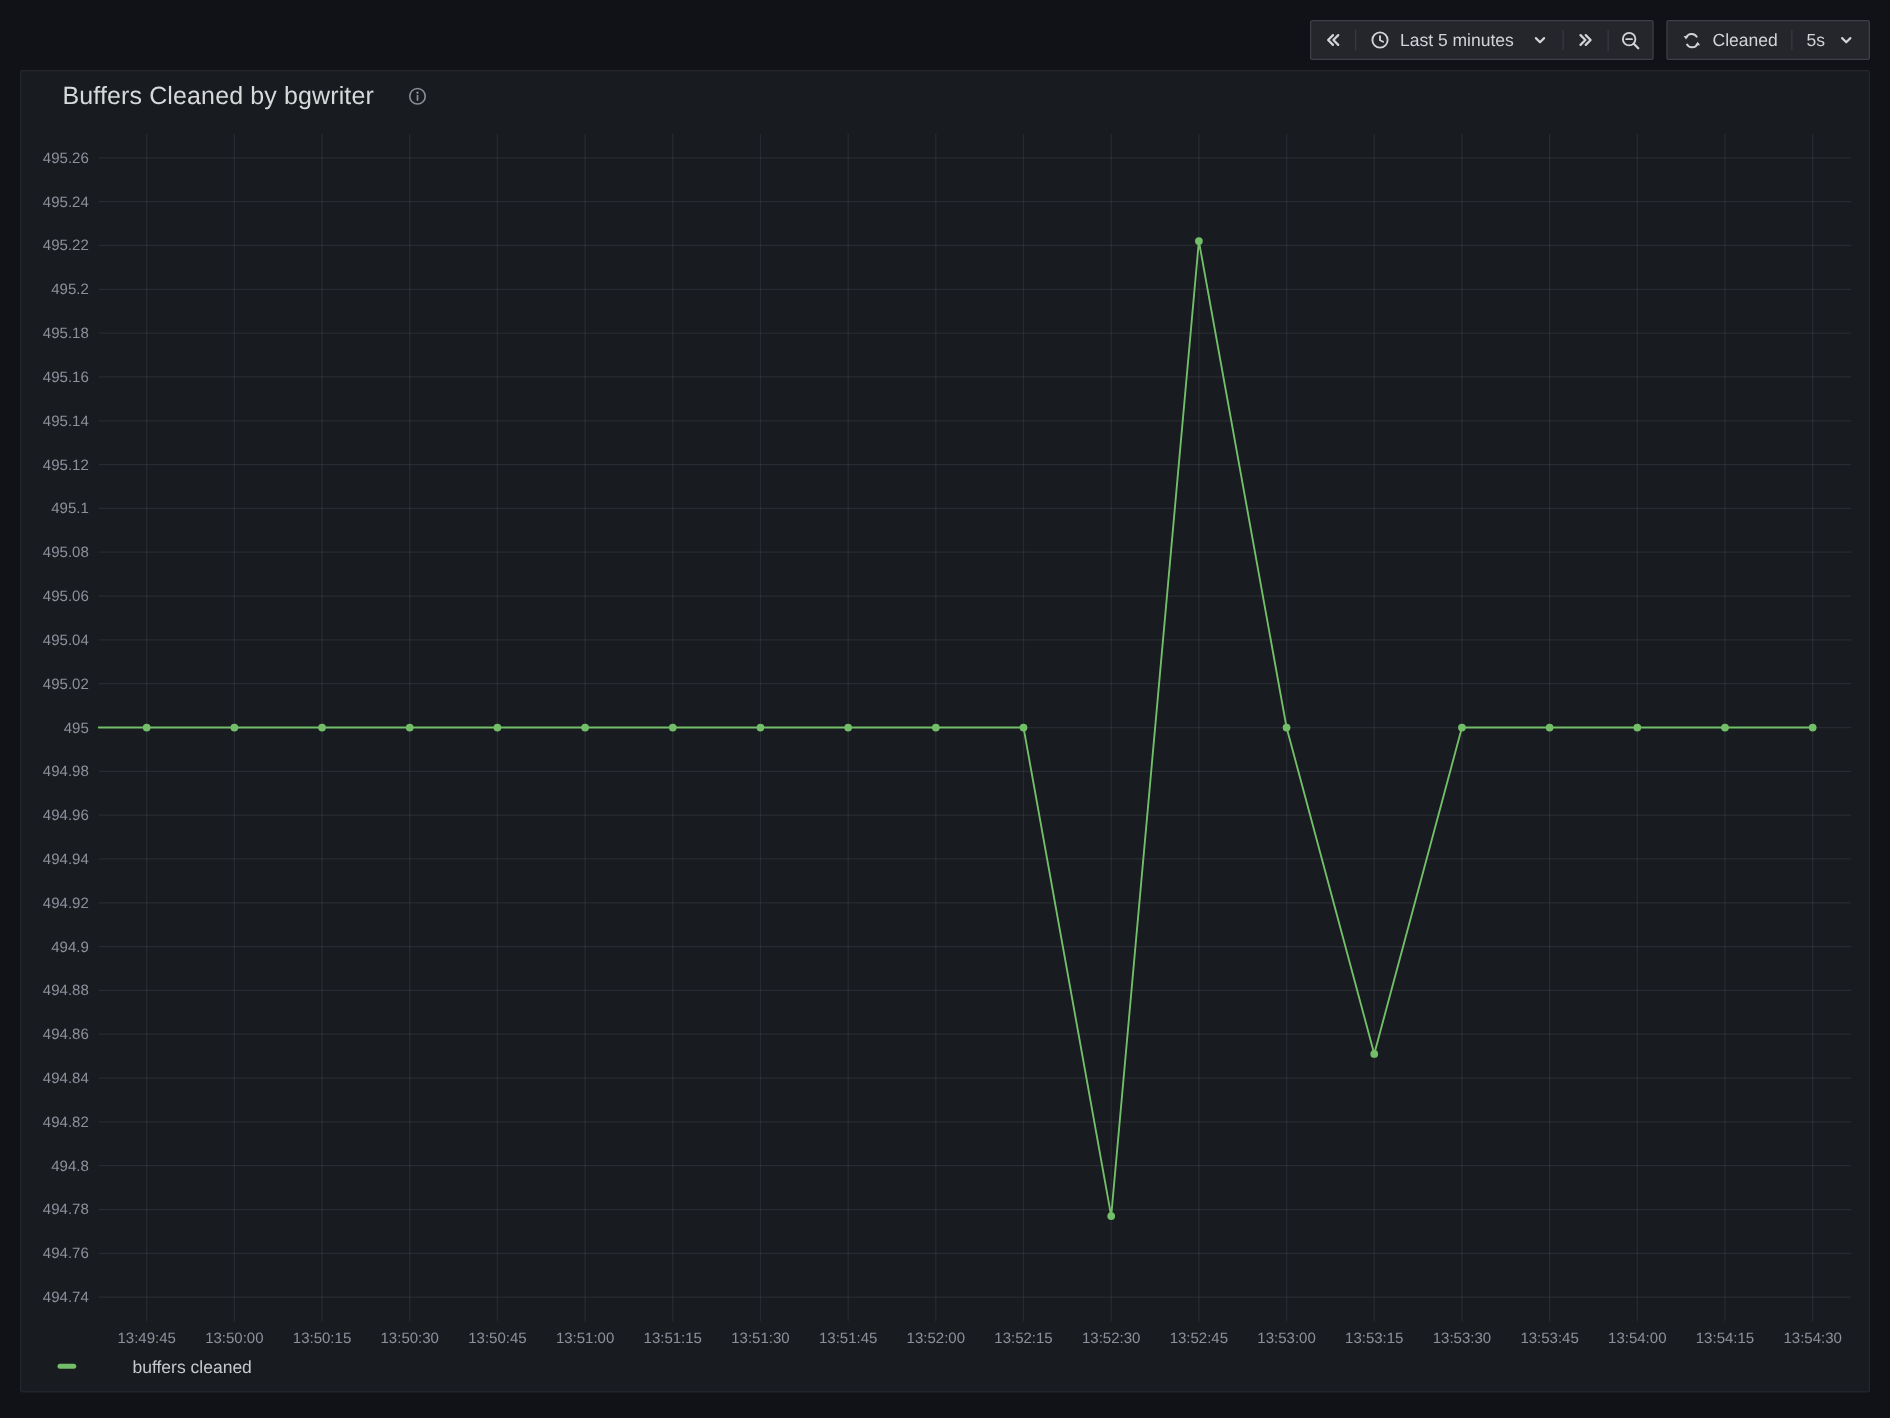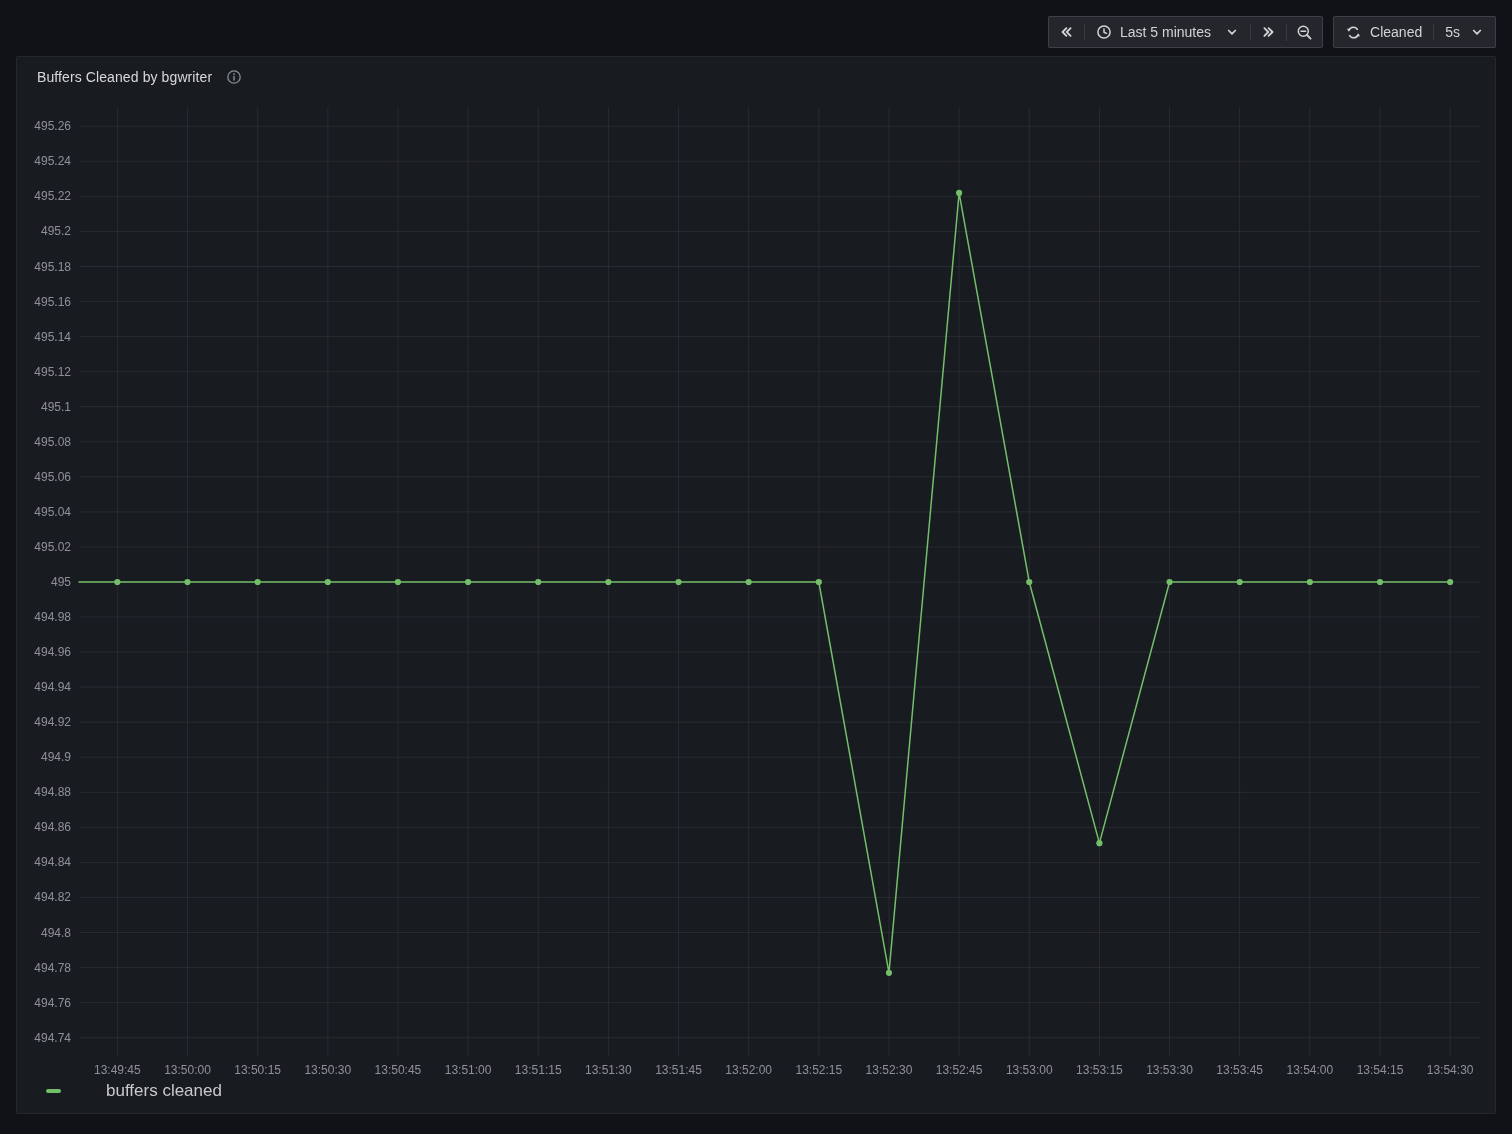--- a/index.html
+++ b/index.html
@@ -47,42 +47,42 @@
     border: 1px solid rgba(204,204,220,0.07);
     border-radius: 2px;
   }
   .panel-header {
     position: absolute; top: 0; left: 0; right: 0; height: 40px;
     display: flex; align-items: center; gap: 10px;
     padding: 0 16px;
     cursor: pointer;
   }
   .panel-title {
-    margin: 4px;
-    font-size: 14px; font-weight: 500;
+    margin: 17px;
+    font-size: 20px; font-weight: 500;
     color: #d8d9da;
     letter-spacing: 0.1px;
   }
   .chart { position: absolute; left: 0; top: 50px; }
   .tick {
     fill: rgba(204,204,220,0.66);
     font-size: 12px;
     font-family: "Liberation Sans", sans-serif;
   }
   .ytick { text-anchor: end; }
   .xtick { text-anchor: middle; }
   .grid { stroke: rgba(204,204,220,0.09); stroke-width: 1; }
 
   .legend {
     position: absolute; left: 29px; bottom: 12px;
     display: flex; align-items: center; gap: 9px;
     cursor: pointer;
   }
   .legend-swatch { width: 15px; height: 4px; border-radius: 2px; }
-  .legend-label { font-size: 17px; color: #c8c9ce; padding-left: 36px; }
+  .legend-label { font-size: 14px; color: #c8c9ce; padding-left: 36px; }
 </style>
 </head>
 <body>
 
 <div class="page">
 
   <div class="topbar">
 
     <div class="btn-group">
       <button class="tb-btn icon-only" title="">

